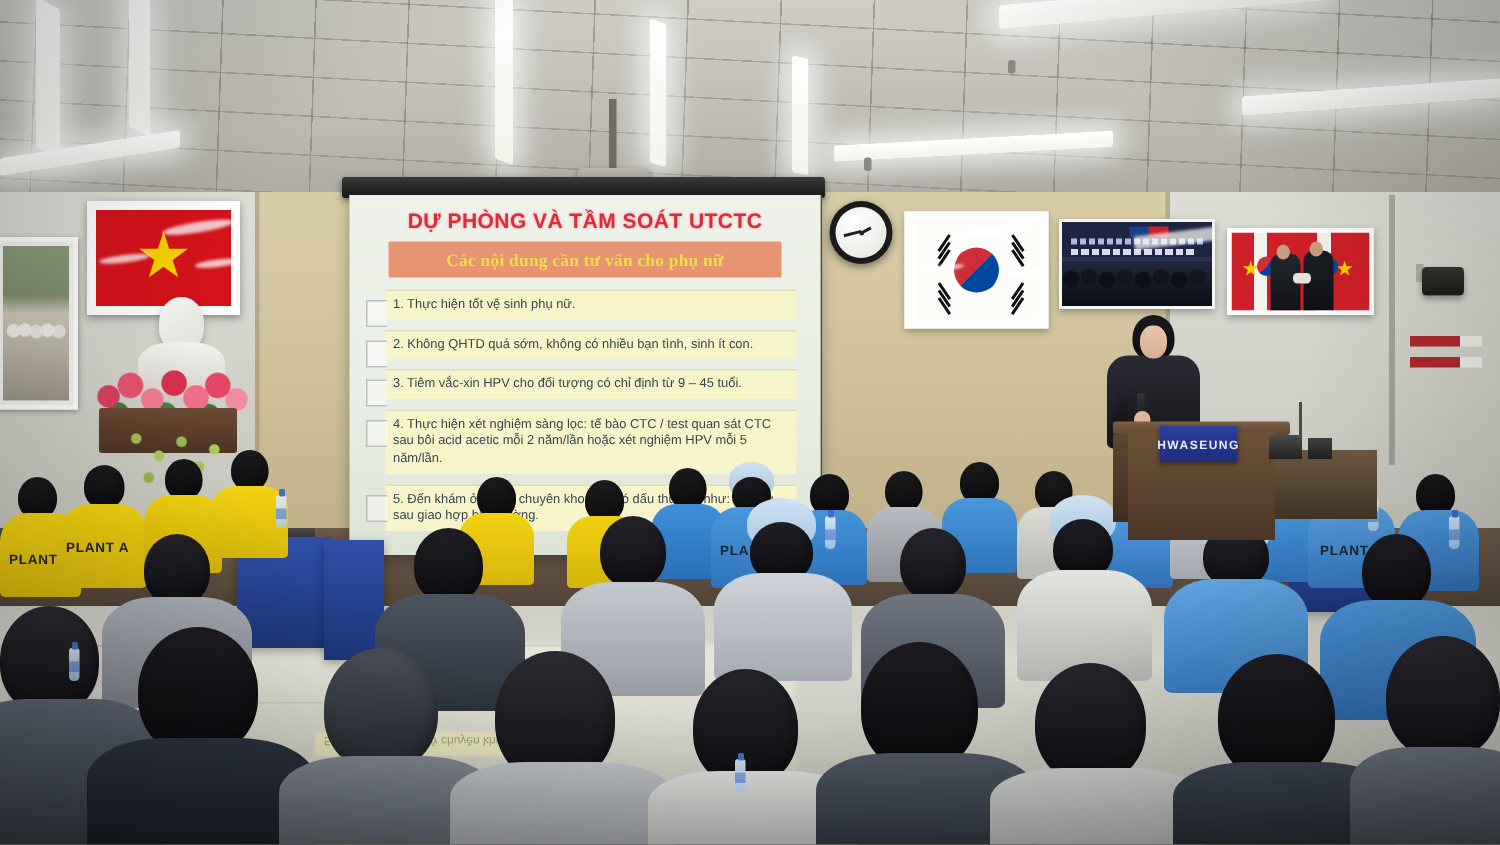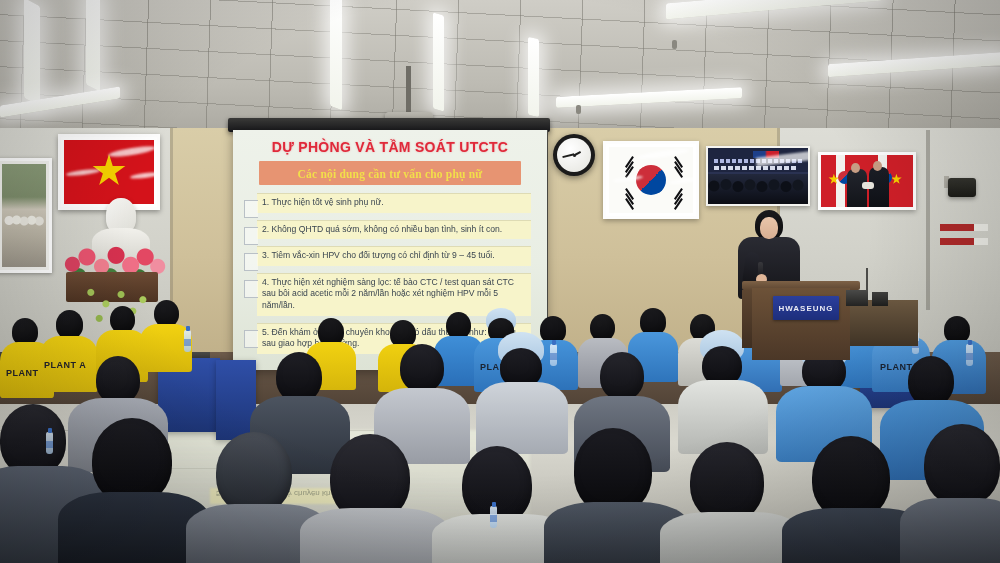--- a/index.html
+++ b/index.html
@@ -356,21 +356,21 @@
   
   .podium-top {
     position:absolute; left:742px; top:281px; width:118px; height:9px;
     background:linear-gradient(#7d6146,#5d4631); border-radius:2px; z-index:7;
   }
   .podium-body {
     position:absolute; left:752px; top:288px; width:98px; height:72px;
     background:linear-gradient(#6d5238,#4b3727); z-index:7;
   }
   .podium-plate {
-    position:absolute; left:773px; top:296px; width:66px; height:24px;
+    position:absolute; left:773px; top:284px; width:52px; height:24px;
     background:linear-gradient(#2b3f9c,#1d2e7c); z-index:8;
     display:flex; align-items:center; justify-content:center;
     border-radius:1px; box-shadow:0 1px 3px rgba(0,0,0,.4);
   }
   .podium-plate span {
     color:#e9eaf4; font-size:8px; font-weight:bold; letter-spacing:1px;
   }
   .podium-side {
     position:absolute; left:742px; top:290px; width:12px; height:58px;
     background:linear-gradient(#5d4631,#3f2e20); z-index:7;

